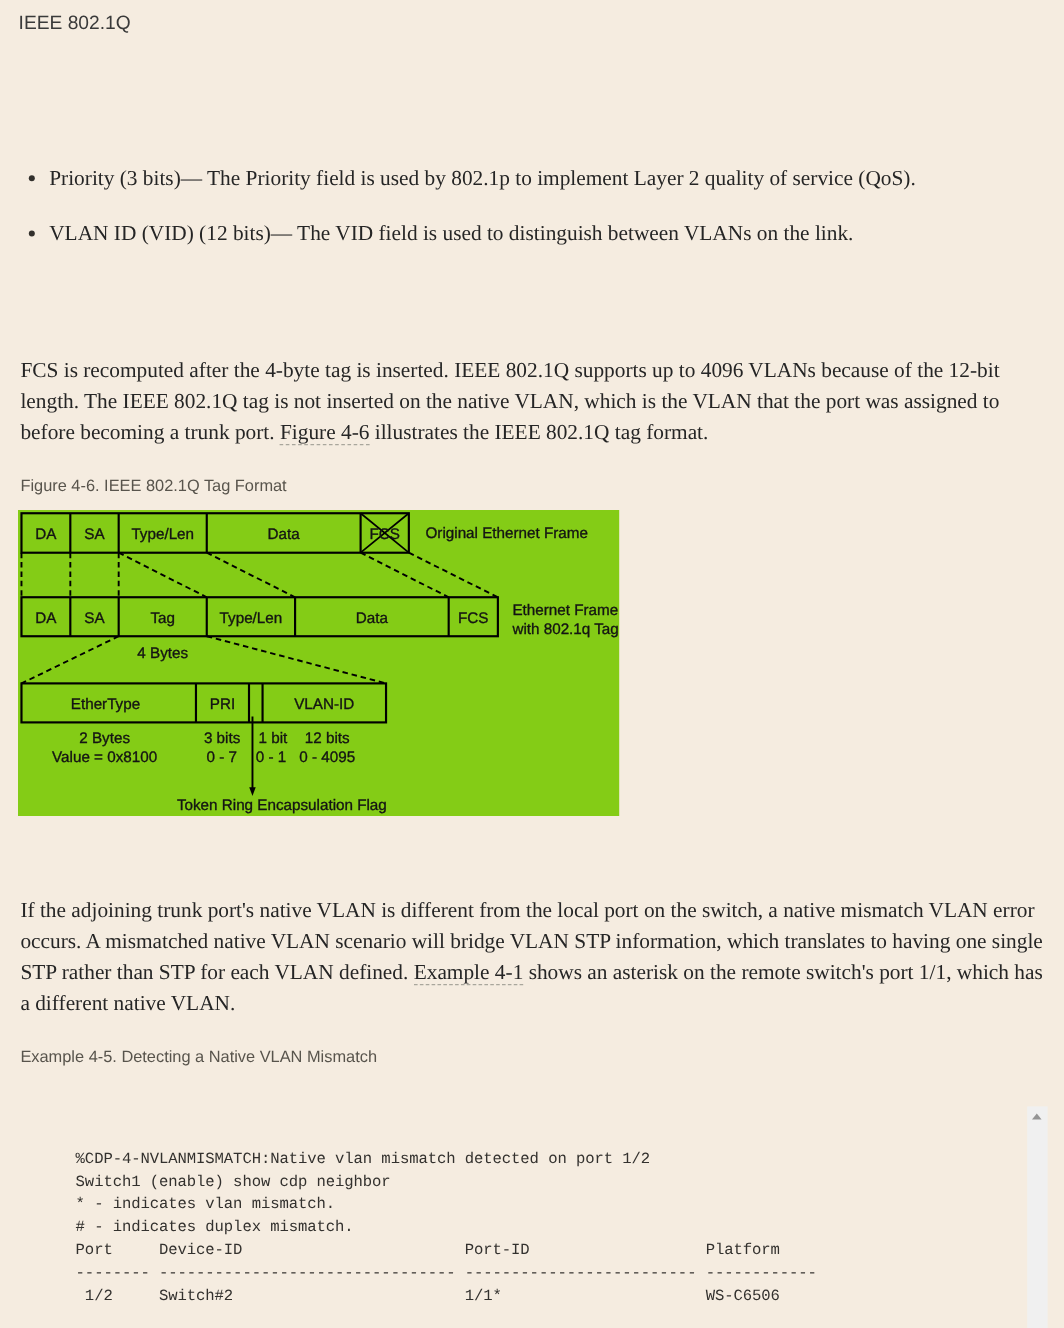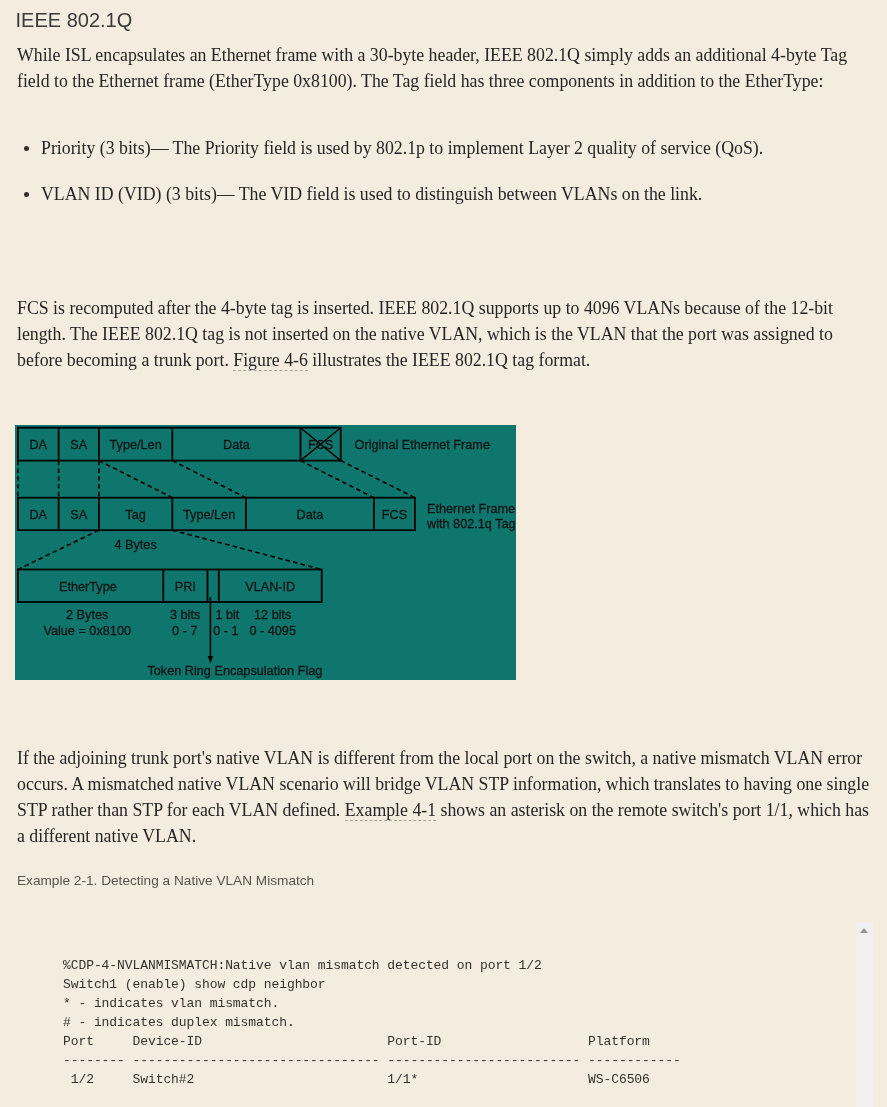--- a/index.html
+++ b/index.html
@@ -10,21 +10,21 @@
     font-family: "Liberation Serif", serif;
     overflow: hidden;
     position: relative;
 
   }
   .page { position:absolute; left:0; top:0; width:887px; height:1107px; }
 
   .sec-title {
     position:absolute; left:15.5px; top:9.35px; line-height:22px;
     font-family:"Liberation Sans", sans-serif;
-    font-weight:400; font-size:20px; color:#3a3a3a;
+    font-weight:400; font-size:16px; color:#3a3a3a;
   }
   .para {
     position:absolute; left:17px; width:860px;
     font-size:17.8px; line-height:26px; color:#252525;
   }
   ul.bullets { position:absolute; left:17px; width:884px; margin:0; padding:0; list-style:none; }
   ul.bullets li {
     position:relative; padding-left:24px; margin-bottom:20.3px; width:836px;
     font-size:17.8px; line-height:26px; color:#252525;margin-top:17px;
   }
@@ -32,21 +32,21 @@
     position:absolute; left:7px; top:10.8px; width:5.4px; height:5.4px;
     background:#32302c; border-radius:50%;
   }
   .xref { color:#252525; text-decoration:none; border-bottom:1px dashed #a9a69c;margin-top:48px; }
 
   .figcap {
     position:absolute; left:17px; line-height:19px;
     font-family:"Liberation Sans", sans-serif;
     font-size:13.65px; color:#58544c;
   }
-  .figbox { position:absolute; background:#0f766e; }
+  .figbox { position:absolute; background:#84cc16; }
   .figbox svg { shape-rendering:geometricPrecision; filter:blur(0px); }
 
   .codewrap { position:absolute; left:0; top:922px; width:887px; height:212.3px; }
   pre.code {
     position:absolute; left:63px; top:34.3px; margin:0;
     font-family:"Liberation Mono", monospace;
     font-size:13px; line-height:19px; letter-spacing:-0.08px; color:#33312e; white-space:pre;
   }
   .scrollbar { position:absolute; left:855.9px; top:0; width:17px; height:212.3px; background:#f0f0f0; }
   .sb-up {
@@ -55,29 +55,29 @@
     border-bottom:5.5px solid #949494;
   }
 </style>
 </head>
 <body>
 
 <div class="page">
 
   <div class="sec-title">IEEE 802.1Q</div>
 
-  <div class="para" style="top:41.7px">While ISL encapsulates an Ethernet frame with a 30-byte header, IEEE 802.1Q simply adds an additional 4-byte Tag field to the Ethernet frame (EtherType 0x8100). The Tag field has three components in addition to the EtherType:</div>
 
   <ul class="bullets" style="top:118px">
     <li><span class="dot"></span><span>Priority (3 bits)— The Priority field is used by 802.1p to implement Layer 2 quality of service (QoS).</span></li>
-    <li><span class="dot"></span><span>VLAN ID (VID) (3 bits)— The VID field is used to distinguish between VLANs on the link.</span></li>
+    <li><span class="dot"></span><span>VLAN ID (VID) (12 bits)— The VID field is used to distinguish between VLANs on the link.</span></li>
   </ul>
 
   <div class="para" style="top:294.8px"><span>FCS is recomputed after the 4-byte tag is inserted. IEEE 802.1Q supports up to 4096 VLANs because of the 12-bit length. The IEEE 802.1Q tag is not inserted on the native VLAN, which is the VLAN that the port was assigned to before becoming a trunk port. </span><a class="xref" href="#">Figure 4-6</a><span> illustrates the IEEE 802.1Q tag format.</span></div>
 
+  <div class="figcap" style="top:394.6px">Figure 4-6. IEEE 802.1Q Tag Format</div>
 
   <div class="figbox" id="figbox" style="left:15px;top:425px;width:501px;height:255px">
     <svg width="501" height="255" viewBox="-0.9 -0.5 501 255" xmlns="http://www.w3.org/2000/svg">
       <g fill="none" stroke="#000" stroke-width="1.8">
 
         <rect x="2" y="2.2" width="322.8" height="32.9"></rect>
         <path d="M42.7 2.2V35.1M83 2.2V35.1M156.4 2.2V35.1M284.6 2.2V35.1"></path>
         <path d="M284.6 2.2L324.8 35.1M324.8 2.2L284.6 35.1" stroke-width="1.4"></path>
 
         <rect x="2" y="72.2" width="397" height="32.5"></rect>
@@ -127,21 +127,21 @@
         <text x="256.8" y="193.9" text-anchor="middle">12 bits</text>
         <text x="256.8" y="209.3" text-anchor="middle">0 - 4095</text>
 
         <text x="219" y="249.9" text-anchor="middle">Token Ring Encapsulation Flag</text>
       </g>
     </svg>
   </div>
 
   <div class="para" style="top:744.7px"><span>If the adjoining trunk port's native VLAN is different from the local port on the switch, a native mismatch VLAN error occurs. A mismatched native VLAN scenario will bridge VLAN STP information, which translates to having one single STP rather than STP for each VLAN defined. </span><a class="xref" href="#">Example 4-1</a><span> shows an asterisk on the remote switch's port 1/1, which has a different native VLAN.</span></div>
 
-  <div class="figcap" style="top:870.9px">Example 2-1. Detecting a Native VLAN Mismatch</div>
+  <div class="figcap" style="top:870.9px">Example 4-5. Detecting a Native VLAN Mismatch</div>
 
   <div class="codewrap">
     <pre class="code">%CDP-4-NVLANMISMATCH:Native vlan mismatch detected on port 1/2
 Switch1 (enable) show cdp neighbor
 * - indicates vlan mismatch.
 # - indicates duplex mismatch.
 Port     Device-ID                        Port-ID                   Platform
 -------- -------------------------------- ------------------------- ------------
  1/2     Switch#2                         1/1*                      WS-C6506</pre>
     <div class="scrollbar">

